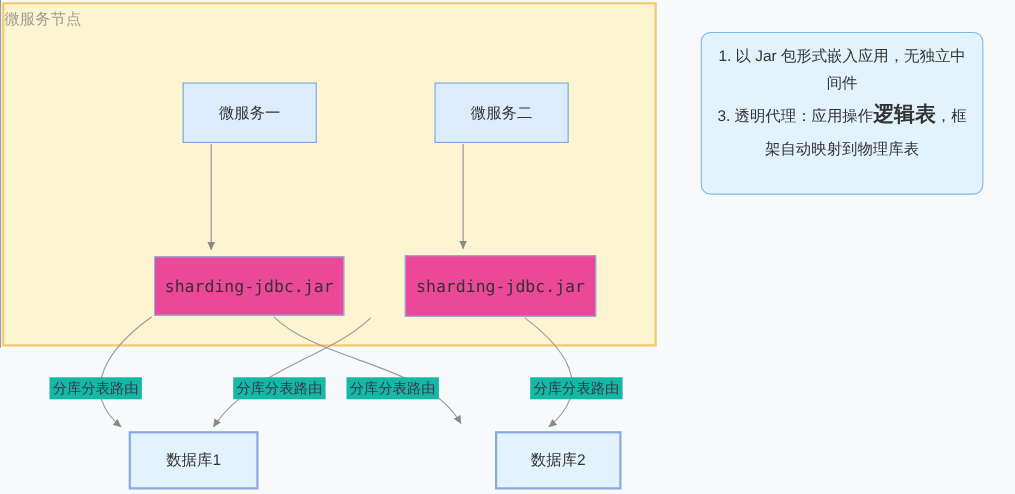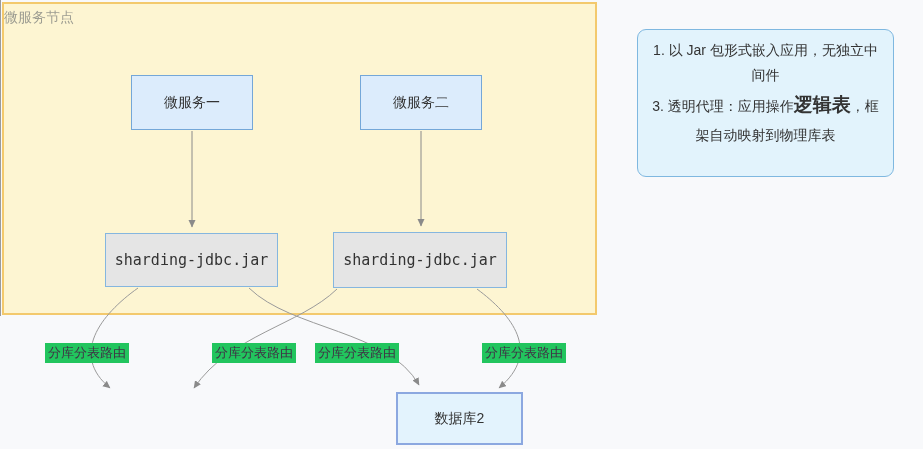--- a/index.html
+++ b/index.html
@@ -48,40 +48,41 @@
   .node {
     position: absolute;
     box-sizing: border-box;
     display: flex;
     align-items: center;
     justify-content: center;
     font-size: 14px;
     color: #333333;
     z-index: 2;
     text-align: center;
+    margin-left: 35px;
   }
   .svc {
     background: #dcecfc;
     border: 1px solid #74a7d8;
   }
   .jar {
-    background: #e5e5e5;
+    background: #ec4899;
     border: 1px solid #85b6df;
     font-family: "DejaVu Sans Mono", monospace;
     font-size: 15px;
   }
   .db {
     background: #e3f3fd;
     border: 2px solid #8ca8e0;
   }
 
   .edge-label {
     position: absolute;
     z-index: 3;
-    background: #22c55e;
+    background: #14b8a6;
     color: #3f3345;
     font-size: 13px;
     padding: 1px 3px;
     white-space: nowrap;
   }
 
   .note {
     position: absolute;
     left: 637px; top: 29px;
     width: 257px; height: 148px;
@@ -129,22 +130,23 @@
   </svg>
 
   <div class="node svc" style="left:131px; top:75px; width:122px; height:55px;">微服务一</div>
 
   <div class="node svc" style="left:360px; top:75px; width:122px; height:55px;">微服务二</div>
 
   <div class="node jar" style="left:105px; top:233px; width:173px; height:54px;">sharding-jdbc.jar</div>
 
   <div class="node jar" style="left:333px; top:232px; width:174px; height:56px;">sharding-jdbc.jar</div>
 
+  <div class="node db" style="left:82px; top:392px; width:118px; height:53px;">数据库1</div>
 
-  <div class="node db" style="left:396px; top:392px; width:127px; height:53px;">数据库2</div>
+  <div class="node db" style="left:415px; top:392px; width:115px; height:53px;">数据库2</div>
 
   <div class="edge-label" style="left:45px; top:343px;">分库分表路由</div>
 
   <div class="edge-label" style="left:212px; top:343px;">分库分表路由</div>
 
   <div class="edge-label" style="left:315px; top:343px;">分库分表路由</div>
 
   <div class="edge-label" style="left:482px; top:343px;">分库分表路由</div>
 
   <div class="note">

